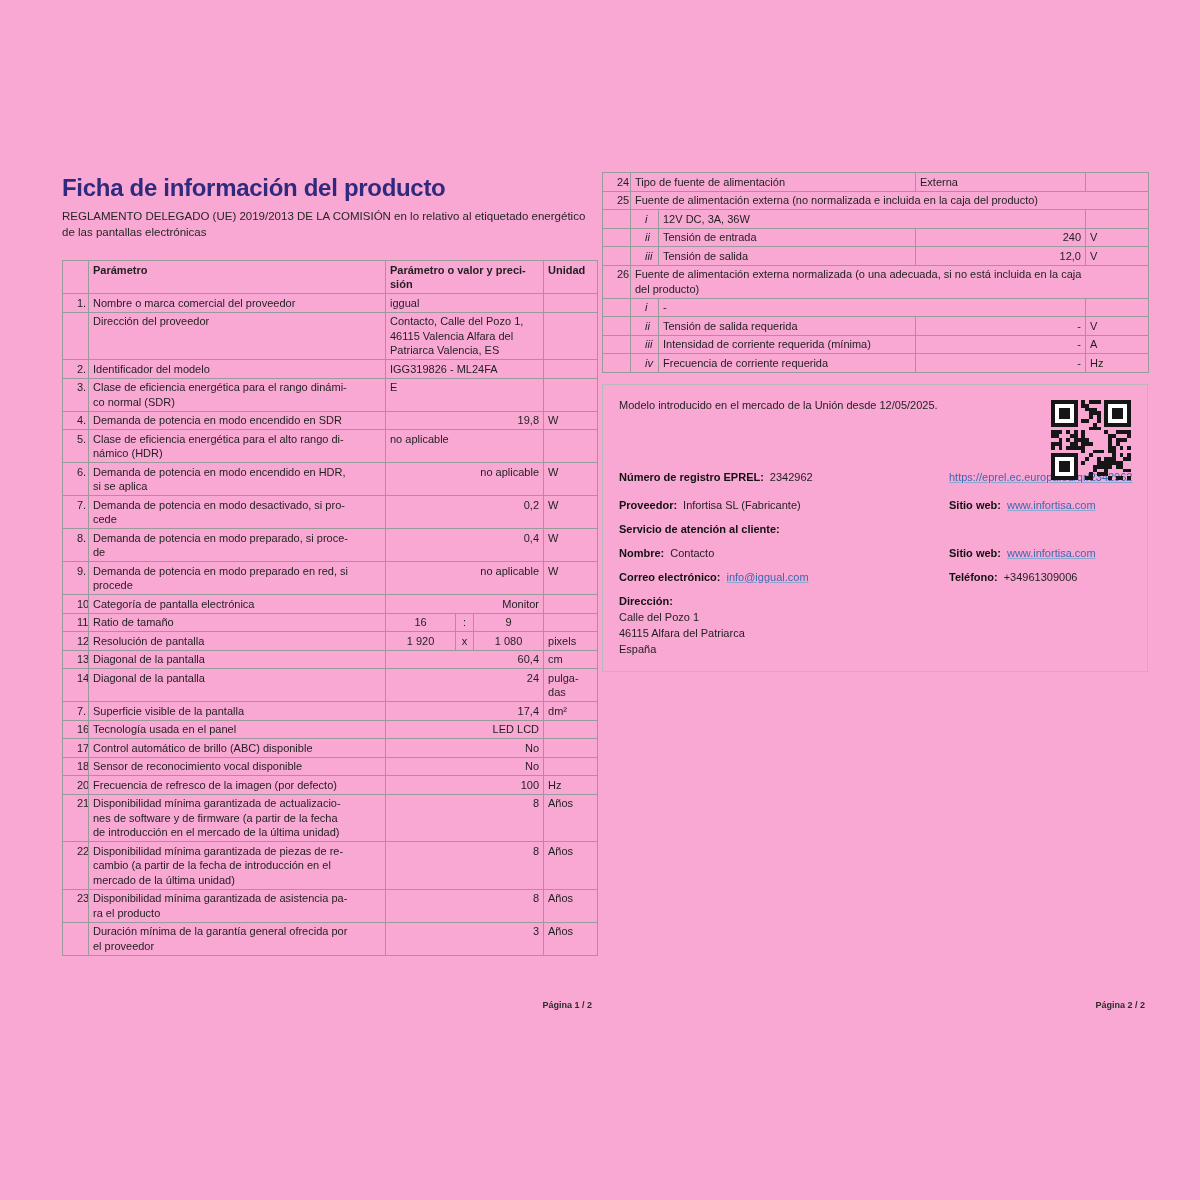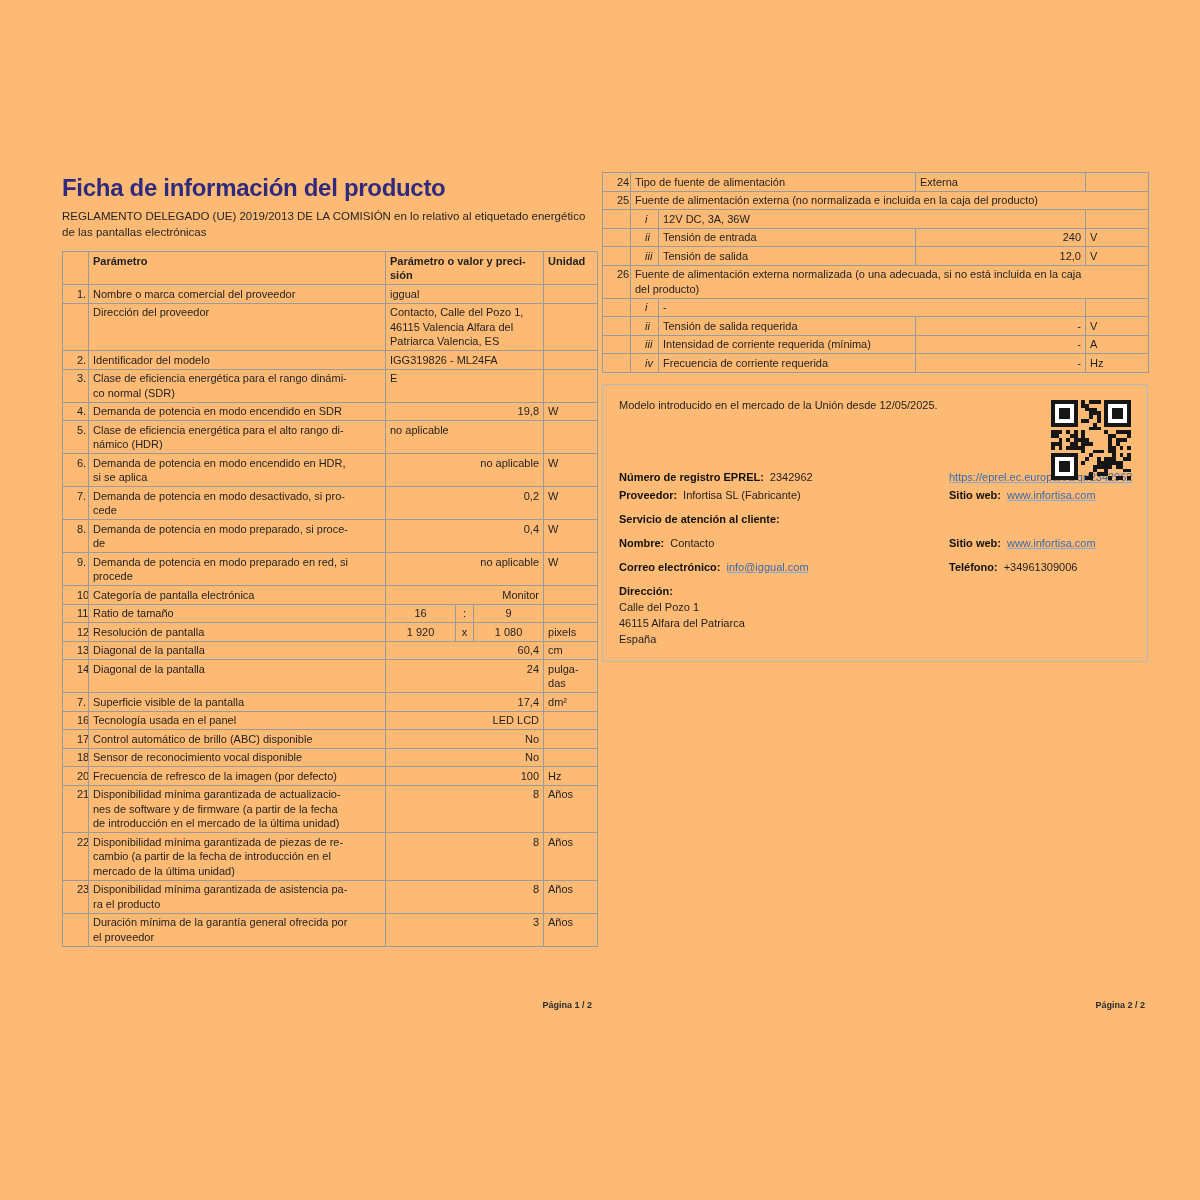--- a/index.html
+++ b/index.html
@@ -1,52 +1,52 @@
 <!DOCTYPE html>
 <html><head>
 <meta charset="utf-8">
 <style>
   html,body{margin:0;padding:0;background:#ffffff;}
   body{font-family:"Liberation Sans",sans-serif;color:#1f1f1f;}
-  #canvas{position:relative;width:1200px;height:1200px;background:#fdba74;overflow:hidden;}
+  #canvas{position:relative;width:1200px;height:1200px;background:#f9a8d4;overflow:hidden;}
 
   .page{position:absolute;}
   #page1{left:62px;top:175px;width:535px;}
   #page2{left:602px;top:172px;width:546px;}
 
   .doc-title{font-size:24px;font-weight:bold;color:#2f2a7d;letter-spacing:-0.3px;line-height:26px;}
   .doc-subtitle{font-size:11.5px;line-height:16px;margin-top:7px;white-space:pre-line;color:#262626;}
 
   table{border-collapse:collapse;table-layout:fixed;width:100%;}
   td,th{border:1px solid #9a9a9a;font-size:11px;line-height:14.5px;padding:1.5px 4px;vertical-align:top;
         white-space:pre-line;overflow:hidden;font-weight:normal;text-align:left;color:#1f1f1f;}
   th{font-weight:bold;}
   .num{padding-left:14px;}
   .r{text-align:right;}
   .c{text-align:center;}
   .it{font-style:italic;}
-  #param-table{margin-top:11px;}
+  #param-table{margin-top:20px;}
 
   .footer{position:absolute;top:1000px;font-size:9px;font-weight:bold;color:#2b2b2b;text-align:right;}
   #footer1{left:62px;width:530px;}
   #footer2{left:602px;width:543px;}
 
   .info-box{position:relative;margin-top:11px;border:1px solid #b9b9b9;min-height:278px;padding:12px 16px 14px 16px;
             font-size:11px;line-height:16px;box-sizing:border-box;}
   .info-intro{width:390px;}
   .qr{position:absolute;top:15px;right:16px;width:80px;height:80px;}
   .info-row{display:flex;margin-top:8px;}
   .info-cell-l{width:330px;flex:none;}
   .info-cell-r{width:200px;flex:none;word-break:break-all;}
   .lbl{font-weight:bold;color:#111;}
   .gap{display:inline-block;width:6px;}
   .link{color:#3b69b1;text-decoration:underline;text-decoration-color:#8fa7cc;cursor:pointer;}
   .addr{white-space:pre-line;}
   .mt-qrclear{margin-top:56px;}
-  .mt-lg{margin-top:2px;}
+  .mt-lg{margin-top:12px;}
 </style>
 </head>
 <body>
 
 <div id="canvas">
 
   <div class="page" id="page1">
     <div class="doc-title">Ficha de información del producto</div>
     <div class="doc-subtitle">REGLAMENTO DELEGADO (UE) 2019/2013 DE LA COMISIÓN en lo relativo al etiquetado energético
 de las pantallas electrónicas</div>

